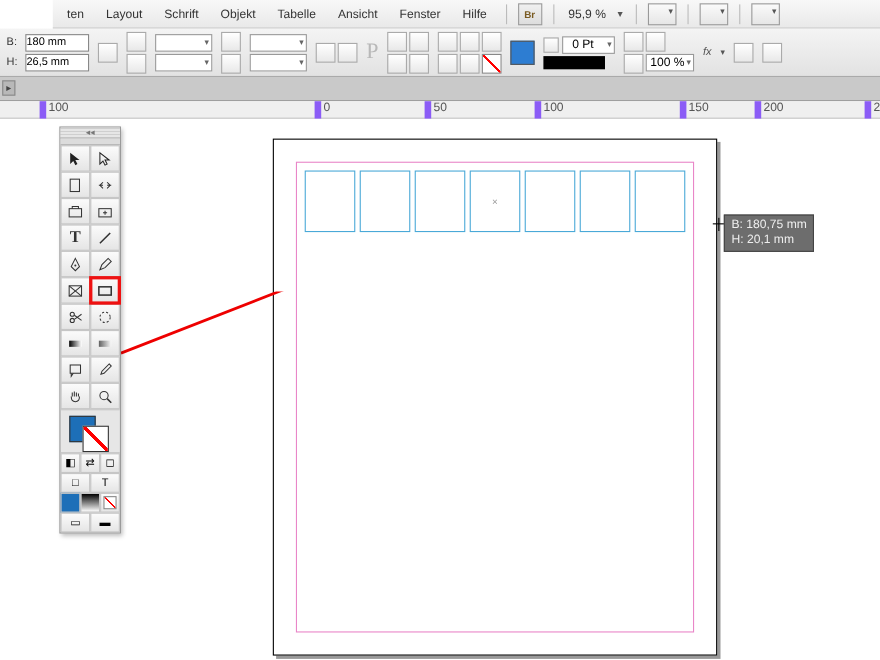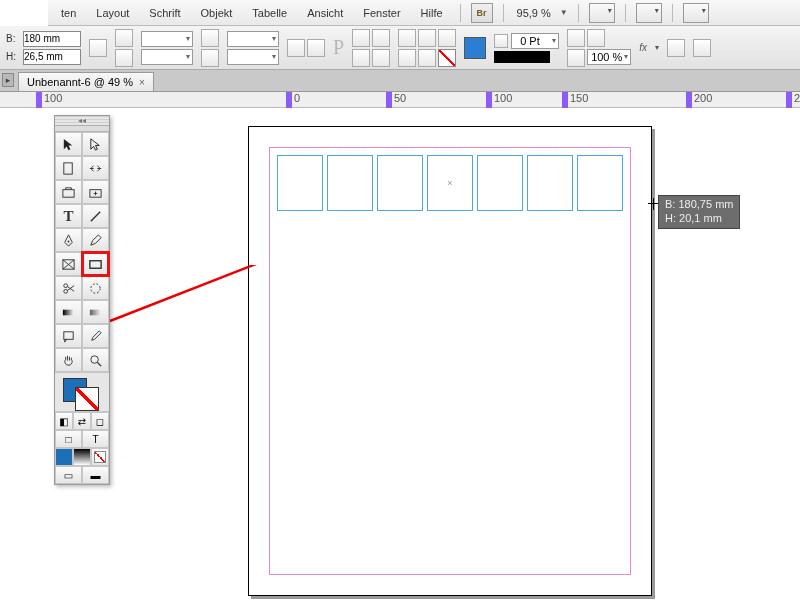--- a/index.html
+++ b/index.html
@@ -165,32 +165,28 @@
       </div>
   </div>
   <span class="fxlabel">fx</span>
     <span style="font-size:8px;color:#555">▾</span>
   <div class="mini"></div>
   <div class="mini"></div>
 </div>
 
 <div class="tabbar">
   <div class="lead">▸</div>
-  <div class="tab">
-    <span>Unbenannt-6 @ 49 %</span>
-    <span class="x">×</span>
-  </div>
 </div>
 
 <div class="ruler-h">
   <div class="tick" style="left:36px">100</div>
   <div class="tick" style="left:286px">0</div>
   <div class="tick" style="left:386px">50</div>
   <div class="tick" style="left:486px">100</div>
-  <div class="tick" style="left:562px">150</div>
+  <div class="tick" style="left:618px">150</div>
   <div class="tick" style="left:686px">200</div>
   <div class="tick" style="left:786px">250</div>
 </div>
 
 <div class="canvas-area">
   <div class="page">
     <div class="margin"></div>
     <div class="frames">
       <div class="frame"></div>
       <div class="frame"></div>

